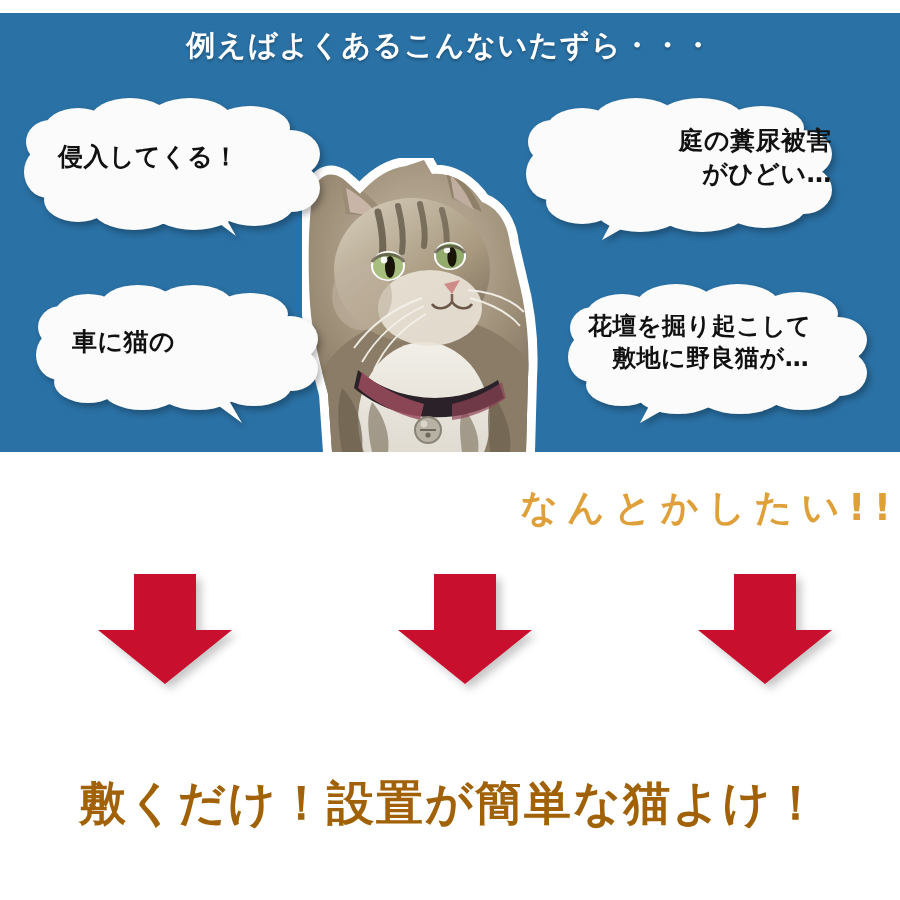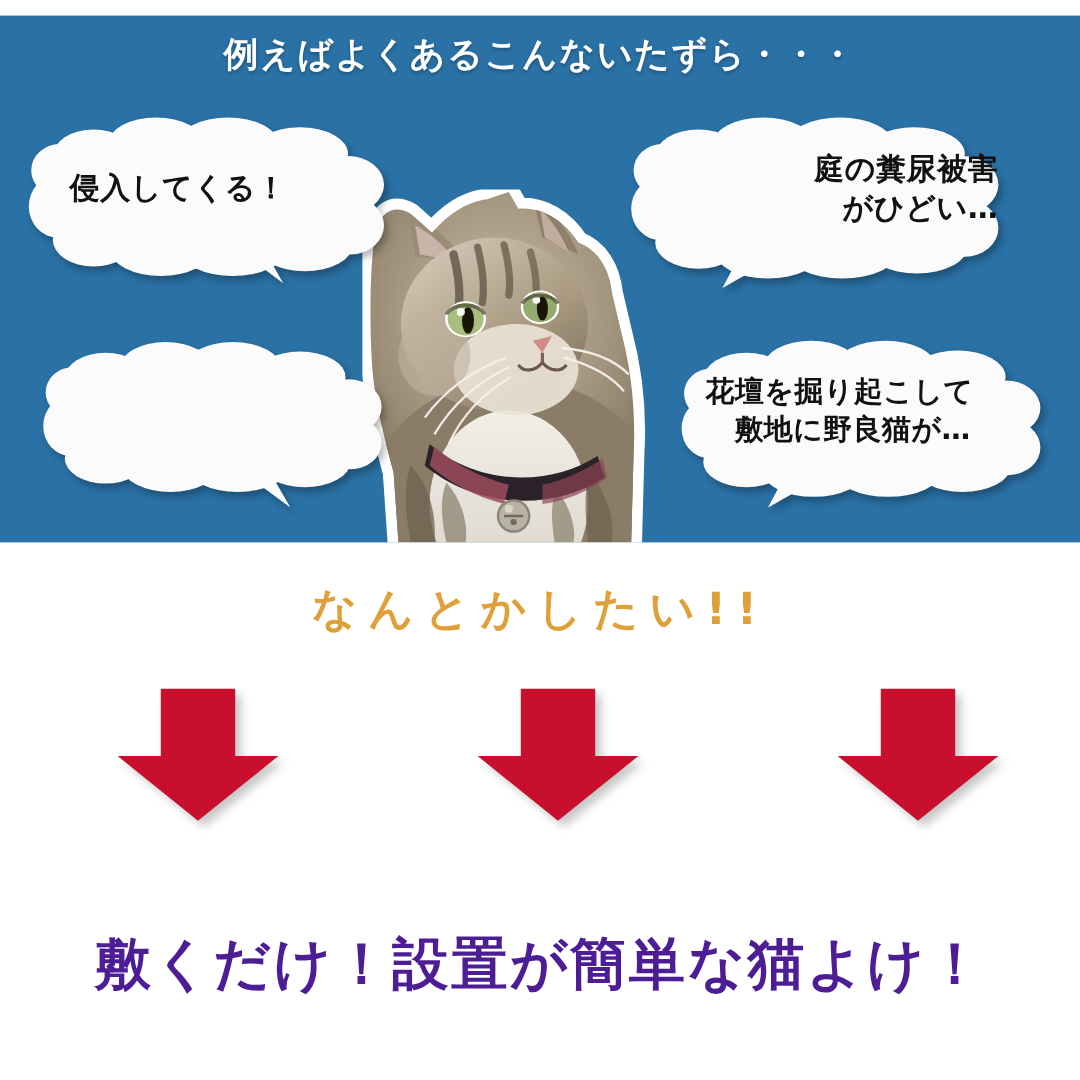--- a/index.html
+++ b/index.html
@@ -98,21 +98,21 @@
   #bubble-4 { left: 566px; top: 285px; width: 302px; height: 116px; }
   #bubble-4 .bubble-text { padding-left: 22px; box-sizing: border-box; font-size: 24px; }
   #bubble-4 .ln-2 { padding-left: 24px; }
 
   
   .mid-caption {
     position: absolute;
     left: 0;
     top: 483px;
     width: 900px;
-    text-align: center;
+    text-align: right;
     color: #DF9F39;
     font-size: 37px;
     font-weight: 700;
     letter-spacing: 9px;
     white-space: nowrap;
     font-family: "DejaVu Sans", "Liberation Sans", sans-serif;
   }
 
   
   .arrows {
@@ -133,21 +133,21 @@
   #arrow-2 { left: 390px; }
   #arrow-3 { left: 690px; }
 
   
   .bottom-headline {
     position: absolute;
     left: 0;
     top: 772px;
     width: 900px;
     text-align: center;
-    color: #4c1d95;
+    color: #a16207;
     font-size: 47px;
     font-weight: 700;
     letter-spacing: 2px;
     white-space: nowrap;
     font-family: "DejaVu Sans", "Liberation Sans", sans-serif;
   }
 </style>
 </head>
 <body>
 
@@ -321,20 +321,21 @@
         <ellipse cx="220" cy="100" rx="38" ry="21"></ellipse>
         <ellipse cx="164" cy="104" rx="42" ry="21"></ellipse>
         <ellipse cx="108" cy="104" rx="40" ry="21"></ellipse>
         <ellipse cx="54" cy="97" rx="34" ry="21"></ellipse>
         <ellipse cx="25" cy="70" rx="23" ry="25"></ellipse>
         <ellipse cx="27" cy="42" rx="23" ry="21"></ellipse>
         <rect x="25" y="25" width="234" height="76" rx="25"></rect>
       </g>
     </svg>
     <div class="bubble-text">
+      <span class="ln ln-1">車に猫の</span>
     </div>
   </div>
 
   <div class="bubble" id="bubble-4">
     <svg class="bubble-svg" width="302" height="150" viewBox="0 0 302 150" xmlns="http://www.w3.org/2000/svg">
       <g fill="#FBFBFB" style="filter: drop-shadow(3px 4px 3px rgba(0,0,0,0.28));">
         <path d="M92,104 L74,138 L120,112 Z"></path>
         <ellipse cx="56" cy="31" rx="36" ry="22"></ellipse>
         <ellipse cx="110" cy="21" rx="40" ry="22"></ellipse>
         <ellipse cx="172" cy="21" rx="42" ry="22"></ellipse>

